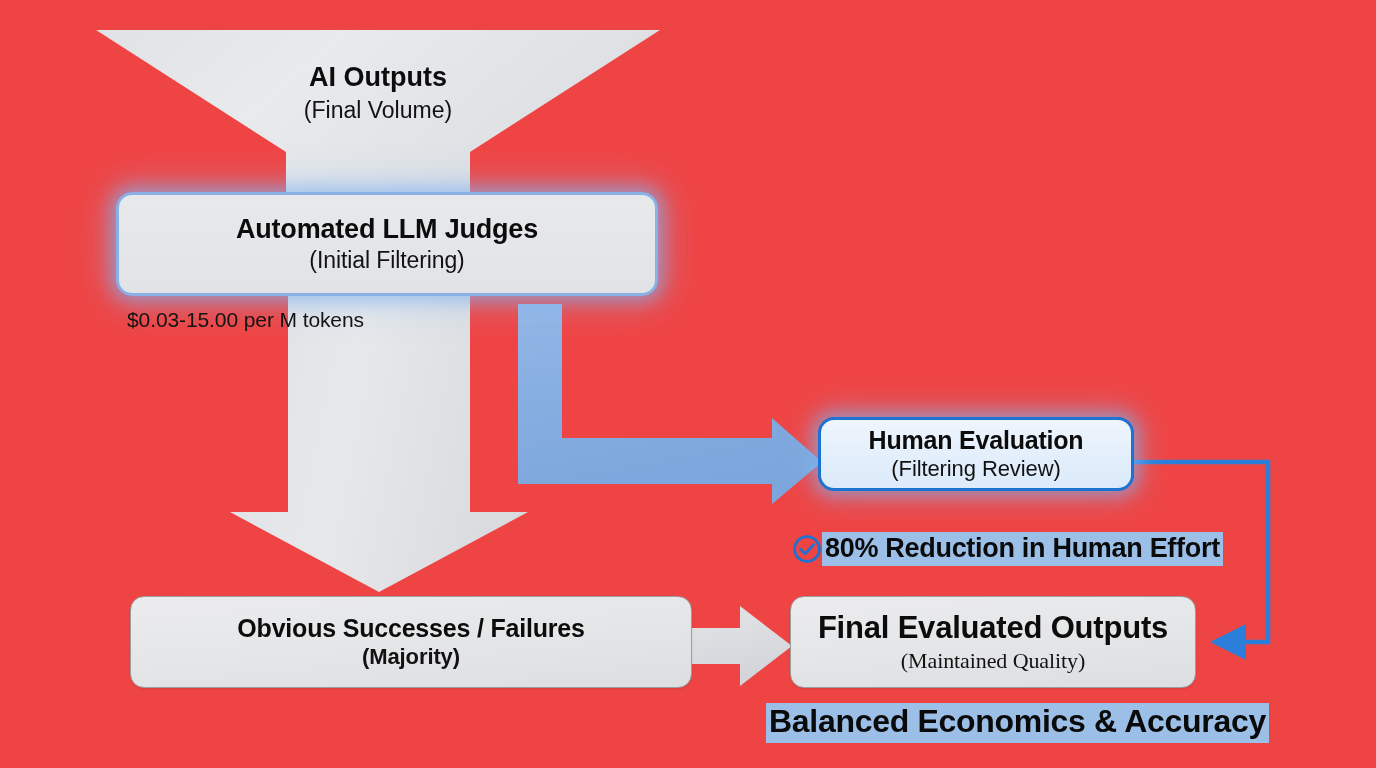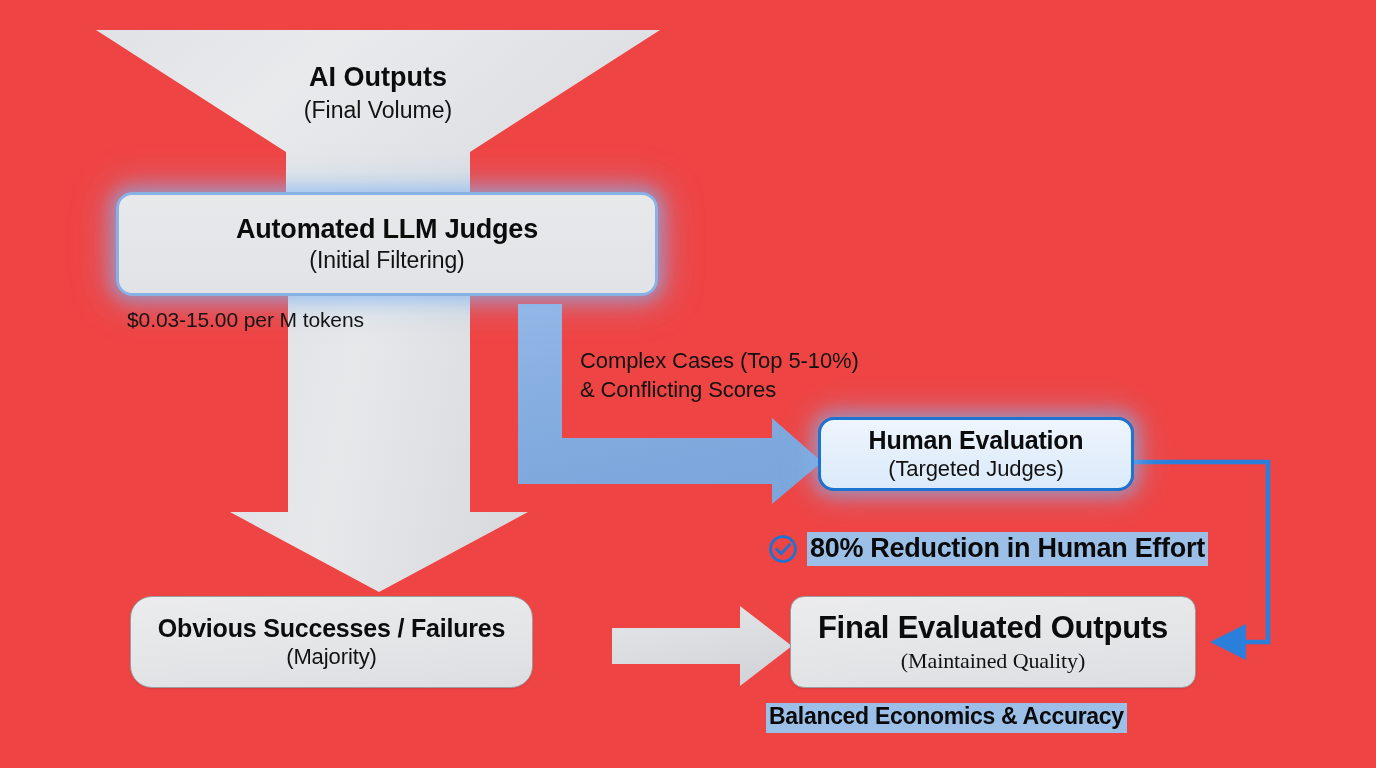--- a/index.html
+++ b/index.html
@@ -68,24 +68,24 @@
     background: linear-gradient(180deg, #eef5fd 0%, #e2eefb 60%, #dceafa 100%);
     border: 3.4px solid #1c73d2;
     border-radius: 16px;
     box-shadow: 0 0 15px 5px rgba(120,175,240,0.50),
                 0 0 30px 9px rgba(150,200,248,0.32);
   }
   #human-box .title { font-size: 25px; }
   #human-box .subtitle { font-size: 22px; margin-top: 2px; }
 
   #obvious-box {
-    left: 130px; top: 596px; width: 403px; height: 92px; border-radius: 22px;
+    left: 130px; top: 596px; width: 562px; height: 92px;
   }
   #obvious-box .title { font-size: 25px; }
-  #obvious-box .subtitle { font-size: 22px; margin-top: 2px; }
+  #obvious-box .subtitle { font-size: 22px; margin-top: 2px; font-weight: bold; }
 
   #final-box {
     left: 790px; top: 596px; width: 406px; height: 92px;
   }
   #final-box .title { font-size: 31px; }
   #final-box .subtitle { font-size: 22px; margin-top: 2px; font-family: Liberation Serif, serif; }
 
   
   #funnel {
     left: 96px; top: 30px; width: 564px; height: 166px; z-index: 2;
@@ -134,29 +134,29 @@
     font-weight: bold;
     color: #0a0a0a;
     letter-spacing: -0.3px;
     white-space: nowrap;
     z-index: 7;
     padding: 1px 3px 3px 3px;
     box-sizing: border-box;
   }
   #reduction-row {
     position: absolute;
-    left: 768px; top: 532px;
-    display: flex; align-items: center; gap: 9px;
+    left: 792px; top: 532px;
+    display: flex; align-items: center; 
     z-index: 7;
   }
   #reduction-text { font-size: 27px; line-height: 1.12; }
   #balanced-text {
     position: absolute;
     left: 766px; top: 703px;
-    font-size: 23px; line-height: 1.12;
+    font-size: 32px; line-height: 1.12;
   }
   .check-icon { width: 30px; height: 30px; display: block; }
 </style>
 </head>
 <body>
 
 <div id="stage">
 
   <svg id="funnel" class="abs" viewBox="0 0 564 166" width="564" height="166">
     <defs>
@@ -197,28 +197,24 @@
       <linearGradient id="blueArrGrad" x1="0" y1="0" x2="0.3" y2="1">
         <stop offset="0%" stop-color="#94b7e6"></stop>
         <stop offset="50%" stop-color="#85ade0"></stop>
         <stop offset="100%" stop-color="#7ca6dc"></stop>
       </linearGradient>
     </defs>
 
     <path d="M8,8 L52,8 L52,142 L262,142 L262,122 L312,166 L262,208 L262,188 L8,188 Z" fill="url(#blueArrGrad)"></path>
   </svg>
 
-  <div id="flow-caption" class="abs">
-    <div>Complex Cases (Top 5-10%)</div>
-    <div>&amp; Conflicting Scores</div>
-  </div>
 
   <div id="human-box" class="node">
     <div class="title">Human Evaluation</div>
-    <div class="subtitle">(Targeted Judges)</div>
+    <div class="subtitle">(Filtering Review)</div>
   </div>
 
   <svg id="feedback-loop" class="abs" viewBox="0 0 156 210" width="156" height="210">
     <path d="M0,12 L140,12 L140,192" fill="none" stroke="#2b7fdb" stroke-width="4.5" stroke-linecap="square" stroke-linejoin="miter"></path>
     <path d="M140,192 L118,192" fill="none" stroke="#2b7fdb" stroke-width="4.5"></path>
     <path d="M118,174 L118,210 L82,192 Z" fill="#2b7fdb"></path>
   </svg>
 
   <div id="reduction-row">
     <svg class="check-icon" viewBox="0 0 30 30">

